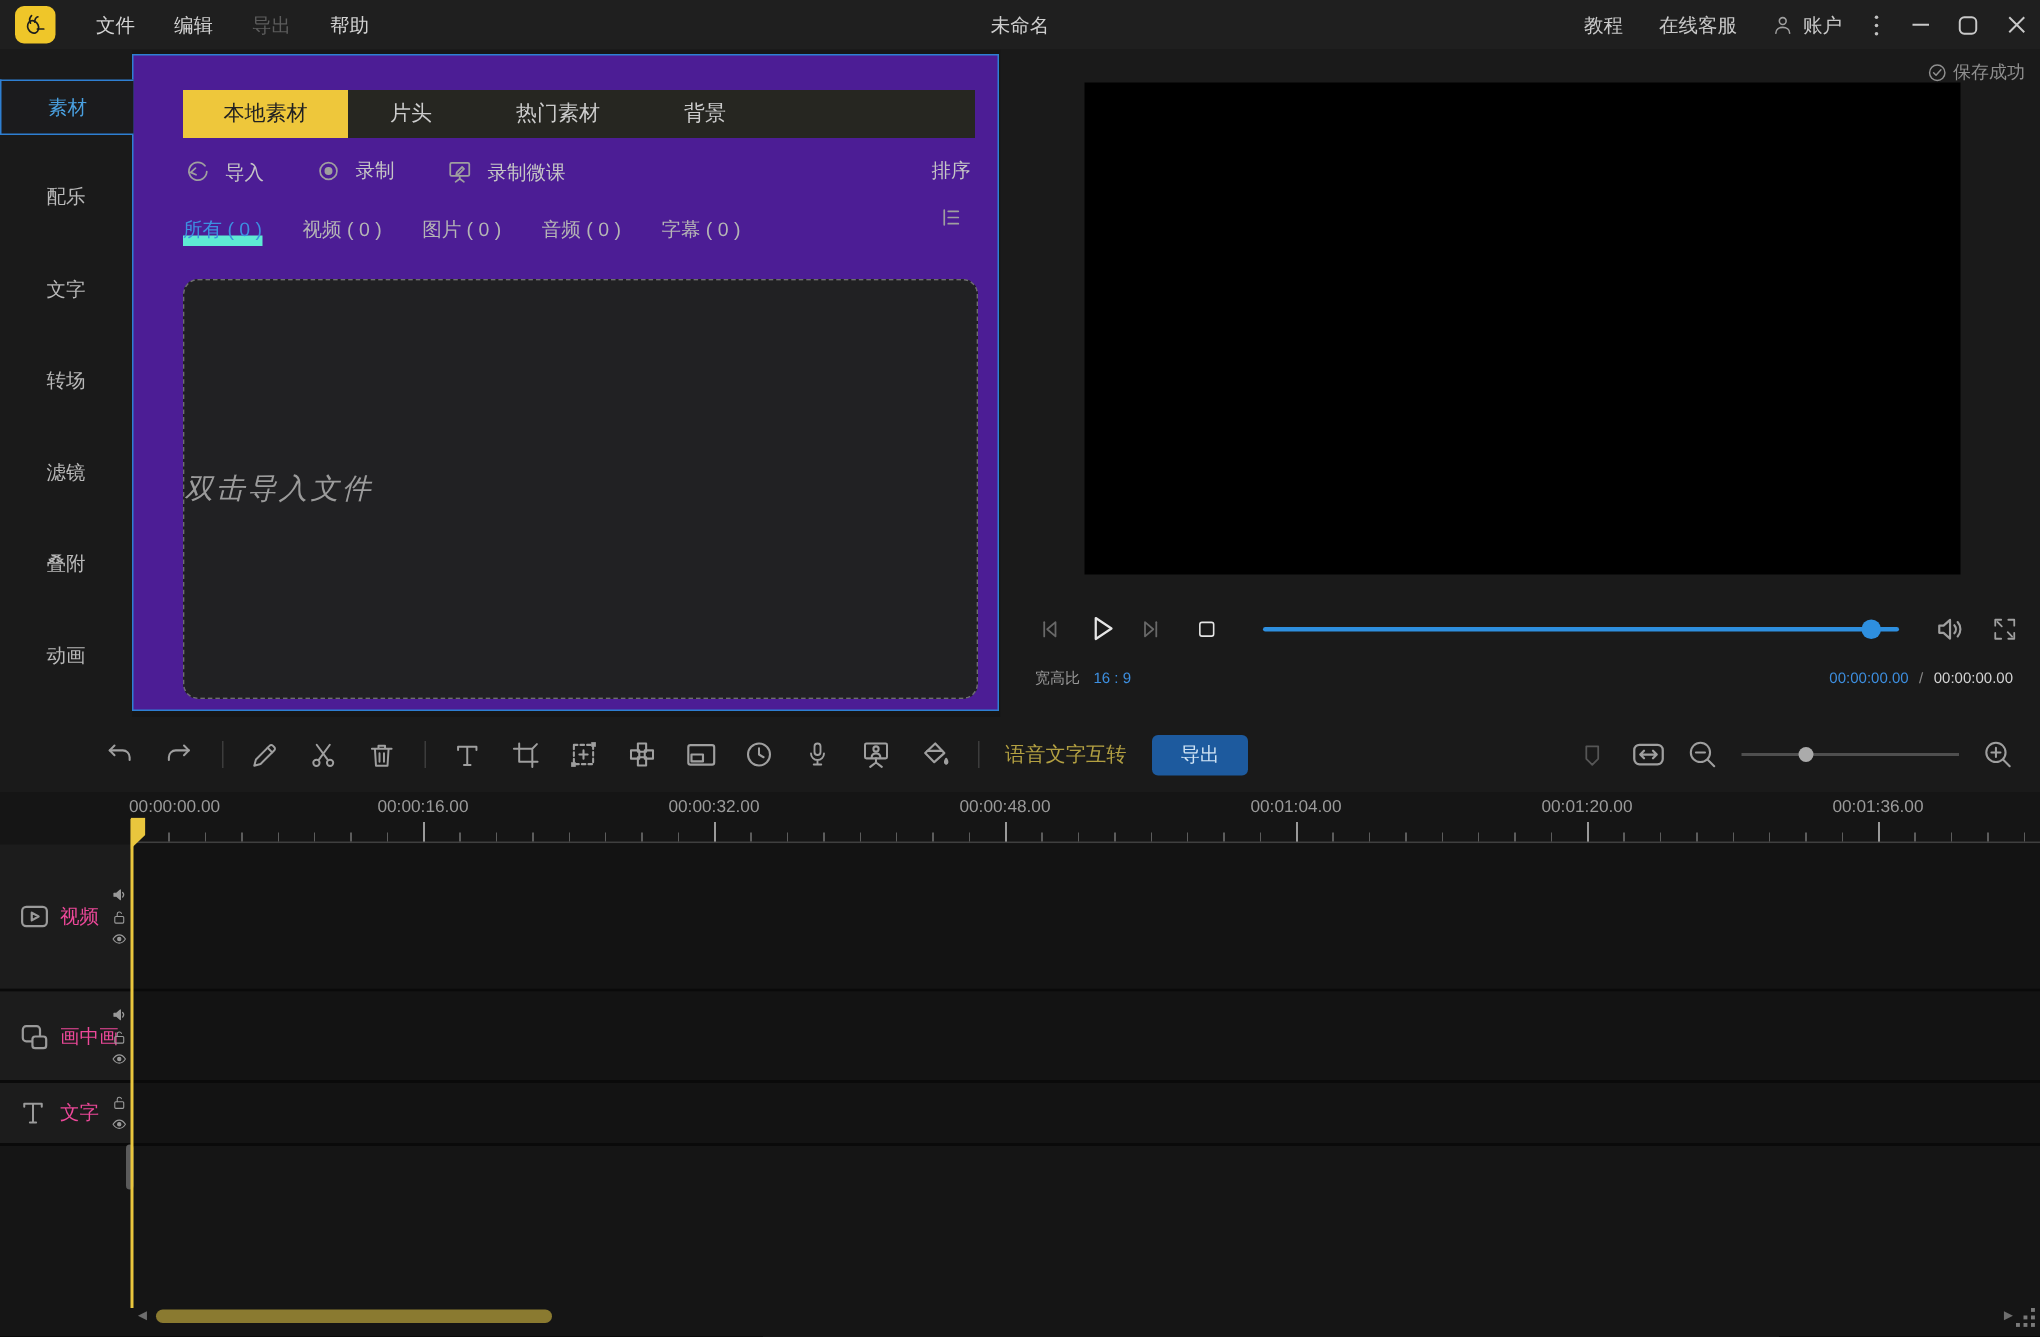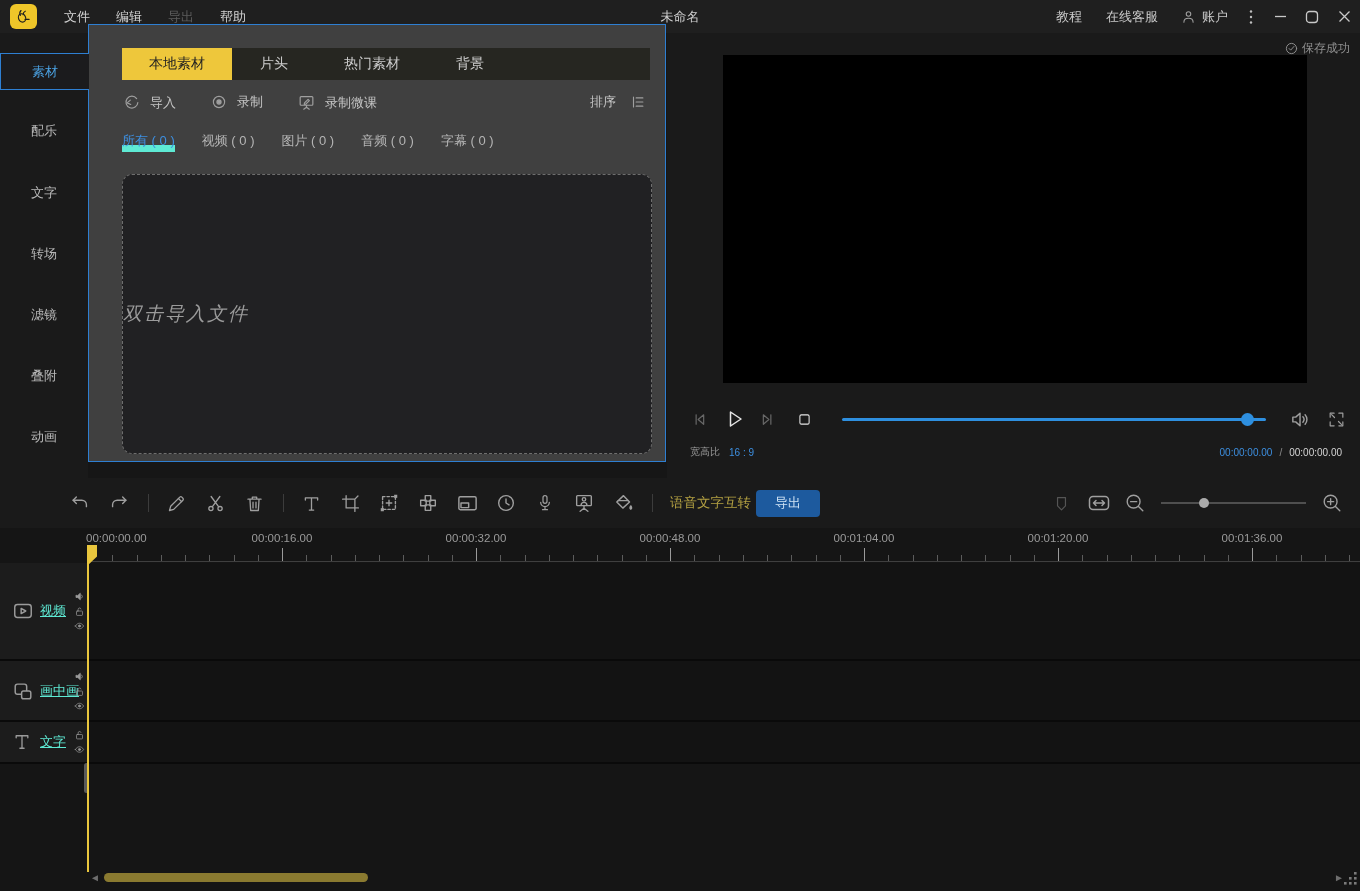--- a/index.html
+++ b/index.html
@@ -19,27 +19,27 @@
   .account { display:flex; align-items:center; gap:5px; padding:0 10px; font-size:13px; color:#c9c9c9; }
   .winbtn { width:32px; height:33px; display:flex; align-items:center; justify-content:center; color:#c9c9c9; }
   .kebab { width:26px; height:33px; display:flex; align-items:center; justify-content:center; }
 
   
   .sidebar { position:absolute; top:33px; left:0; width:88px; height:445px; background:#1a1a1a; }
   .sb-item { position:absolute; left:0; width:88px; height:30px; line-height:30px; text-align:center; font-size:13px; color:#b9b9b9; cursor:pointer; }
   .sb-active-box { position:absolute; left:0; top:20px; width:89px; height:37px; background:#1b1b1d; border:1px solid #2e7fd2; border-right:none; z-index:6; display:flex; align-items:center; justify-content:center; font-size:13px; color:#4aa0e0; }
 
   
-  .mpanel { position:absolute; left:88px; top:24px; width:578px; height:438px; background:#404040; border:1px solid #2e7fd2; z-index:5;padding-left:30px; }
+  .mpanel { position:absolute; left:88px; top:36px; width:578px; height:438px; background:#4c1d95; border:1px solid #2e7fd2; z-index:5;padding-left:30px; }
   .mtabs { position:absolute; left:33px; top:23px; width:528px; height:32px; background:#262621; display:flex; align-items:stretch; }
   .mtab { display:flex; align-items:center; padding:0 28px; font-size:14px; color:#cccccc; cursor:pointer; }
   .mtab.active { background:#eec73b; color:#222; padding:0 27px; }
   .actions { position:absolute; left:33px; top:68px; right:18px; height:26px; display:flex; align-items:flex-start; }
   .act { display:flex; align-items:center; gap:9px; font-size:13px; color:#c5c5c5; margin-right:34px; cursor:pointer; }
-  .sortbox { margin-left:auto; display:flex; align-items:center; gap:13px; font-size:13px; color:#c5c5c5; cursor:pointer; }
+  .sortbox { margin-left:auto; display:flex; align-items:center; gap:13px; font-size:13px; color:#c5c5c5; cursor:pointer;flex-direction:column; }
   .filters { position:absolute; left:33px; top:107px; height:20px; display:flex; gap:27px; }
   .flt { font-size:13px; color:#b5b5b5; cursor:pointer; }
   .flt.active { color:#3d8fe0; border-bottom:7px solid #5eead4; padding-bottom:3px; }
   .dropzone { position:absolute; left:33px; top:149px; width:530px; height:280px; background:#212123; border:1px dashed #6e6e6e; border-radius:10px; display:flex; align-items:center; justify-content:flex-start; }
   .dz-text { font-size:19px; font-style:italic; color:#9b9b9b; letter-spacing:2px; }
 
   
   .preview { position:absolute; left:667px; top:33px; width:693px; height:445px; background:#1a1a1a; }
   .save-badge { position:absolute; top:7px; right:10px; display:flex; align-items:center; gap:4px; font-size:12px; color:#8f8f8f; }
   .video { position:absolute; left:56px; top:22px; width:584px; height:328px; background:#000; }
@@ -49,41 +49,41 @@
   .pinfo { position:absolute; left:23px; top:410px; right:18px; height:18px; display:flex; align-items:center; font-size:10px; }
   .aspect-label { color:#9a9a9a; margin-right:9px; }
   .aspect-value { color:#3d8fe0; }
   .time-group { margin-left:auto; display:flex; gap:7px; }
   .t-cur { color:#3d8fe0; } .t-sep { color:#8a8a8a; } .t-tot { color:#d4d4d4; }
 
   
   .toolbar { position:absolute; left:0; top:478px; width:1360px; height:50px; background:#1a1a1a; display:flex; align-items:center; }
   .tool { width:24px; height:24px; display:flex; align-items:center; justify-content:center; margin-right:15px; cursor:pointer; }
   .tdiv { width:1px; height:18px; background:#3c3c3c; margin:0 15px 0 2px; }
-  .speech-label { font-size:13.5px; color:#b3a042; margin:0 5px 0 2px; cursor:pointer; }
+  .speech-label { font-size:13.5px; color:#b3a042; margin:0 17px 0 2px; cursor:pointer; }
   .export-btn { width:64px; height:27px; background:#1d5a9e; border-radius:4px; color:#cfe3f5; font-size:13px; display:flex; align-items:center; justify-content:center; cursor:pointer; }
   .tright { margin-left:auto; display:flex; align-items:center; margin-right:16px; }
   .zslider { position:relative; width:145px; height:2px; background:#4f4f4f; margin:0 14px; }
   .zthumb { position:absolute; left:38px; top:-4px; width:10px; height:10px; border-radius:50%; background:#ababab; }
 
   
   .timeline { position:absolute; left:0; top:528px; width:1360px; height:363px; background:#151515; }
   .rlab { position:absolute; top:4px; font-size:11.5px; color:#9a9a9a; white-space:nowrap; }
   .rlab.c { transform:translateX(-50%); }
   .ticks { position:absolute; left:88px; right:0; top:20px; height:14px; border-bottom:1px solid #3f3f3f; }
   .ticks .minor { position:absolute; left:0; right:0; bottom:0; height:6px;
     background:repeating-linear-gradient(to right,#5c5c5c 0 1px,transparent 1px 24.25px); }
   .ticks .major { position:absolute; left:0; right:0; bottom:0; height:13px;
     background:repeating-linear-gradient(to right,#9a9a9a 0 1px,transparent 1px 194px); }
   .rows { position:absolute; left:0; top:35px; width:1360px; }
   .trow { position:relative; display:flex; border-bottom:2px solid #0a0a0a; }
   .gutter { position:relative; width:88px; background:#1c1c1c; }
   .lane { flex:1; background:#131313; }
   .t-ic { position:absolute; left:12px; top:50%; transform:translateY(-50%); }
-  .t-label { position:absolute; left:40px; top:50%; transform:translateY(-50%); font-size:13px; color:#5eead4; white-space:nowrap;text-decoration:underline; }
+  .t-label { position:absolute; left:40px; top:50%; transform:translateY(-50%); font-size:13px; color:#ec4899; white-space:nowrap; }
   .t-ctrls { position:absolute; right:2px; top:50%; transform:translateY(-50%); display:flex; flex-direction:column; gap:3px; align-items:center; }
   .h1{height:98px}.h2{height:61px}.h3{height:42px}.h4{height:43px}.h5{height:43px}
   .vscroll { position:absolute; left:84px; top:235px; width:5px; height:30px; background:#5a5a5a; border-radius:3px; z-index:8; }
   .playhead-line { position:absolute; left:87px; top:18px; width:2px; height:326px; background:#e9c63d; z-index:9; }
   .playhead-flag { position:absolute; left:87px; top:17px; width:10px; height:21px; background:#e9c63d; z-index:10; clip-path:polygon(0 0,100% 0,100% 55%,0 100%); }
   .hscroll { position:absolute; left:0; top:341px; width:1360px; height:16px; display:flex; align-items:center; }
   .harrow { color:#6e6e6e; font-size:10px; width:14px; text-align:center; }
   .hthumb { position:absolute; left:104px; top:4px; width:264px; height:9px; border-radius:4.5px; background:#8a7a30; cursor:pointer; }
   .grip { position:absolute; right:2px; top:342px; }
 

